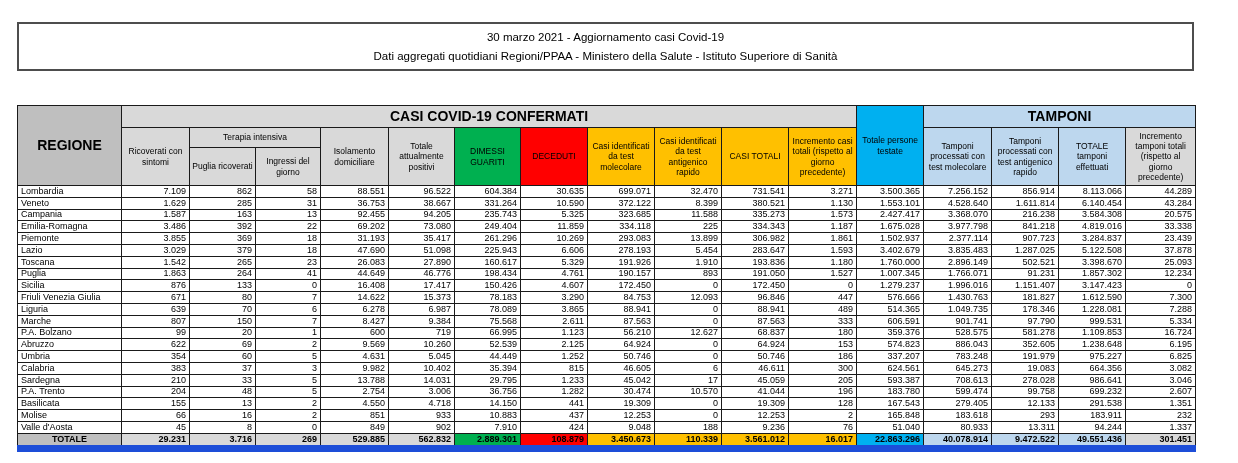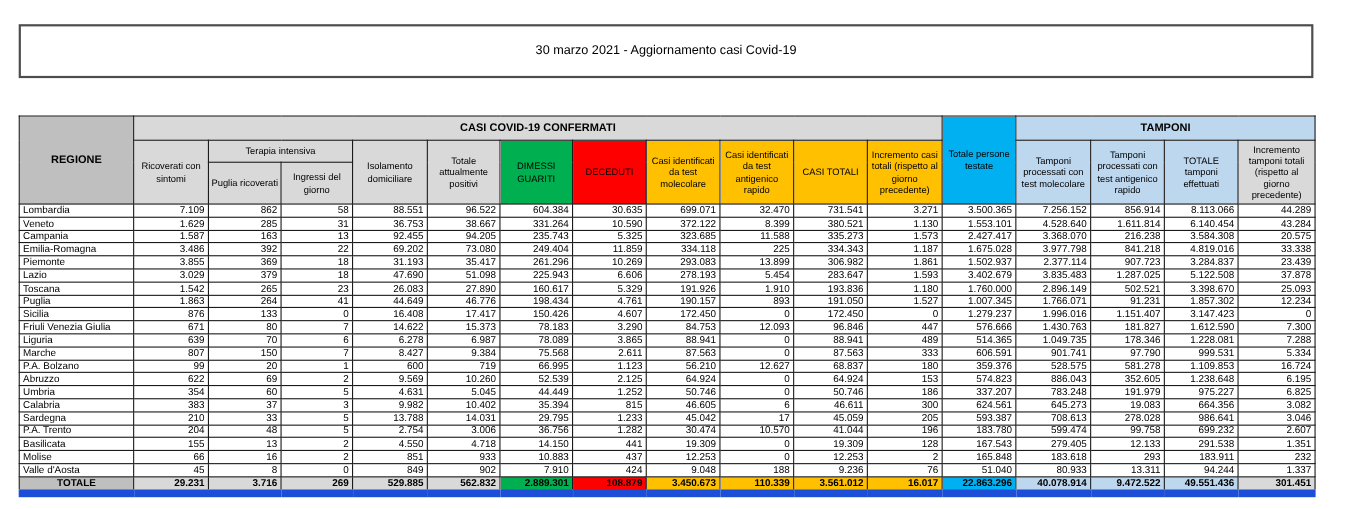--- a/index.html
+++ b/index.html
@@ -42,22 +42,22 @@
     font-size: 8.5px;
     line-height: 1.2;
     text-align: center;
     vertical-align: middle;
     background: var(--c-light_gray, #D9D9D9);
     padding: 1px 2px;
   }
   tr.band-row { height: 22px; }
   tr.mid-row  { height: 20px; }
   tr.sub-row  { height: 38px; }
-  th.band { font-weight: 700; font-size: 10px; }
-  th.regione { background: var(--c-header_gray, #BFBFBF); font-weight: 700; font-size: 10px; }
+  th.band { font-weight: 700; font-size: 14px; }
+  th.regione { background: var(--c-header_gray, #BFBFBF); font-weight: 700; font-size: 14px; }
   th.green { background: var(--c-green, #00B050); }
   th.red { background: var(--c-red, #FF0000); }
   th.yellow { background: var(--c-yellow, #FFC000); }
   th.cyan { background: var(--c-cyan, #00B0F0); }
   th.blue { background: var(--c-light_blue, #BDD7EE); }
   tbody td {
     font-size: 9px;
     height: 11.8px;
     line-height: 1;
     background: #fff;
@@ -74,20 +74,21 @@
   td.tot-cyan  { background: var(--c-cyan, #00B0F0); margin-left: 32px; }
   td.tot-blue  { background: var(--c-light_blue, #BDD7EE); }
 </style>
 </head>
 <body>
 
 <div class="page">
 
   <div class="title-box">
     <div>30 marzo 2021 - Aggiornamento casi Covid-19</div>
+    <div>Dati aggregati quotidiani Regioni/PPAA - Ministero della Salute - Istituto Superiore di Sanità</div>
   </div>
 
   <table class="covid">
     <colgroup>
       <col style="width:104px">
         <col style="width:68px">
         <col style="width:66px">
         <col style="width:65px">
       <col style="width:68px">
         <col style="width:66px">

